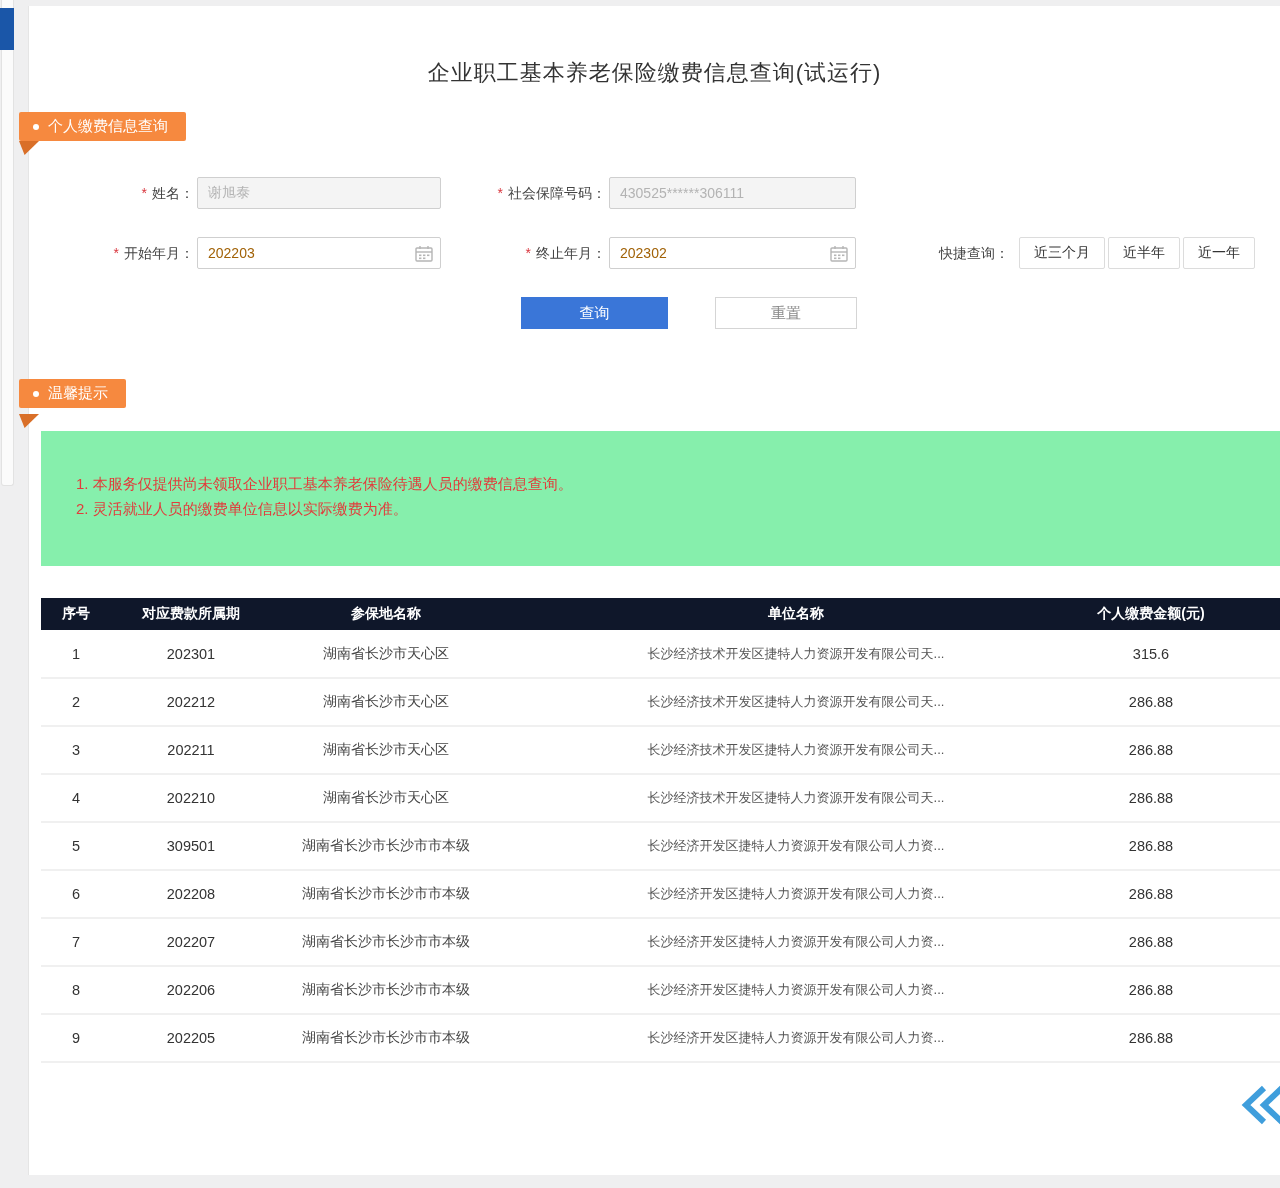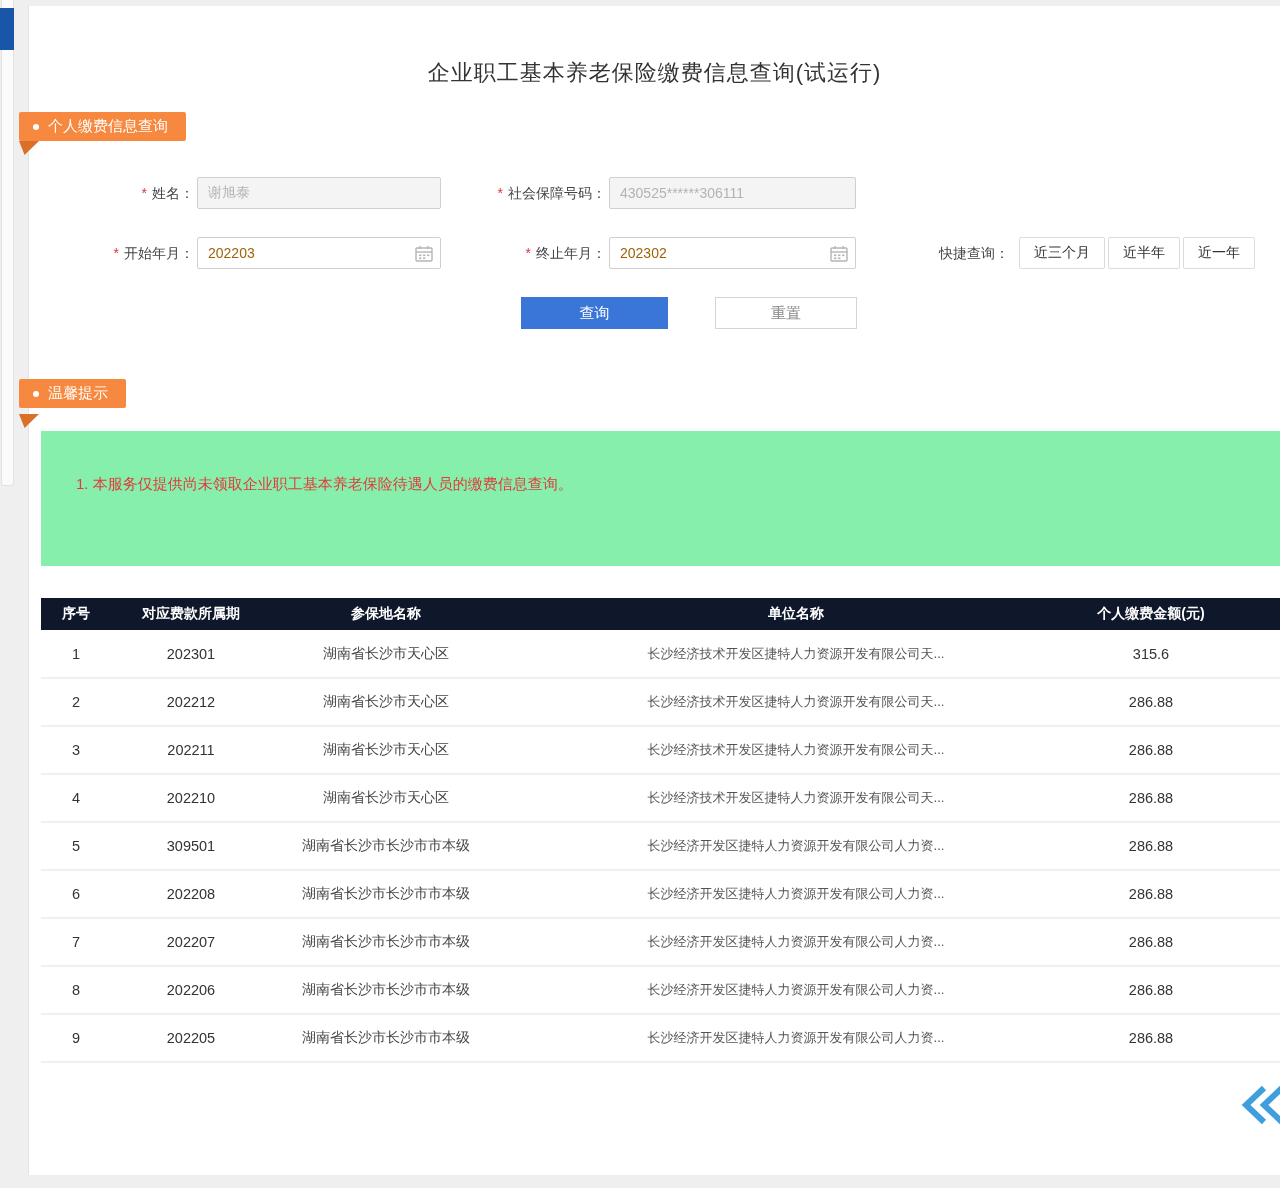--- a/index.html
+++ b/index.html
@@ -148,20 +148,21 @@
     <button class="btn btn-reset">重置</button>
 
     <div class="badge badge2">
       <span class="badge-dot"></span>
       <span>温馨提示</span>
     </div>
     <div class="badge-fold fold2"></div>
 
     <div class="note">
       <div>1. 本服务仅提供尚未领取企业职工基本养老保险待遇人员的缴费信息查询。</div>
+      <div>2. 灵活就业人员的缴费单位信息以实际缴费为准。</div>
     </div>
 
     <div class="tbl-wrap">
       <table>
         <thead>
           <tr>
             <th class="c0">序号</th>
             <th class="c1">对应费款所属期</th>
             <th class="c2">参保地名称</th>
             <th class="c3">单位名称</th>

